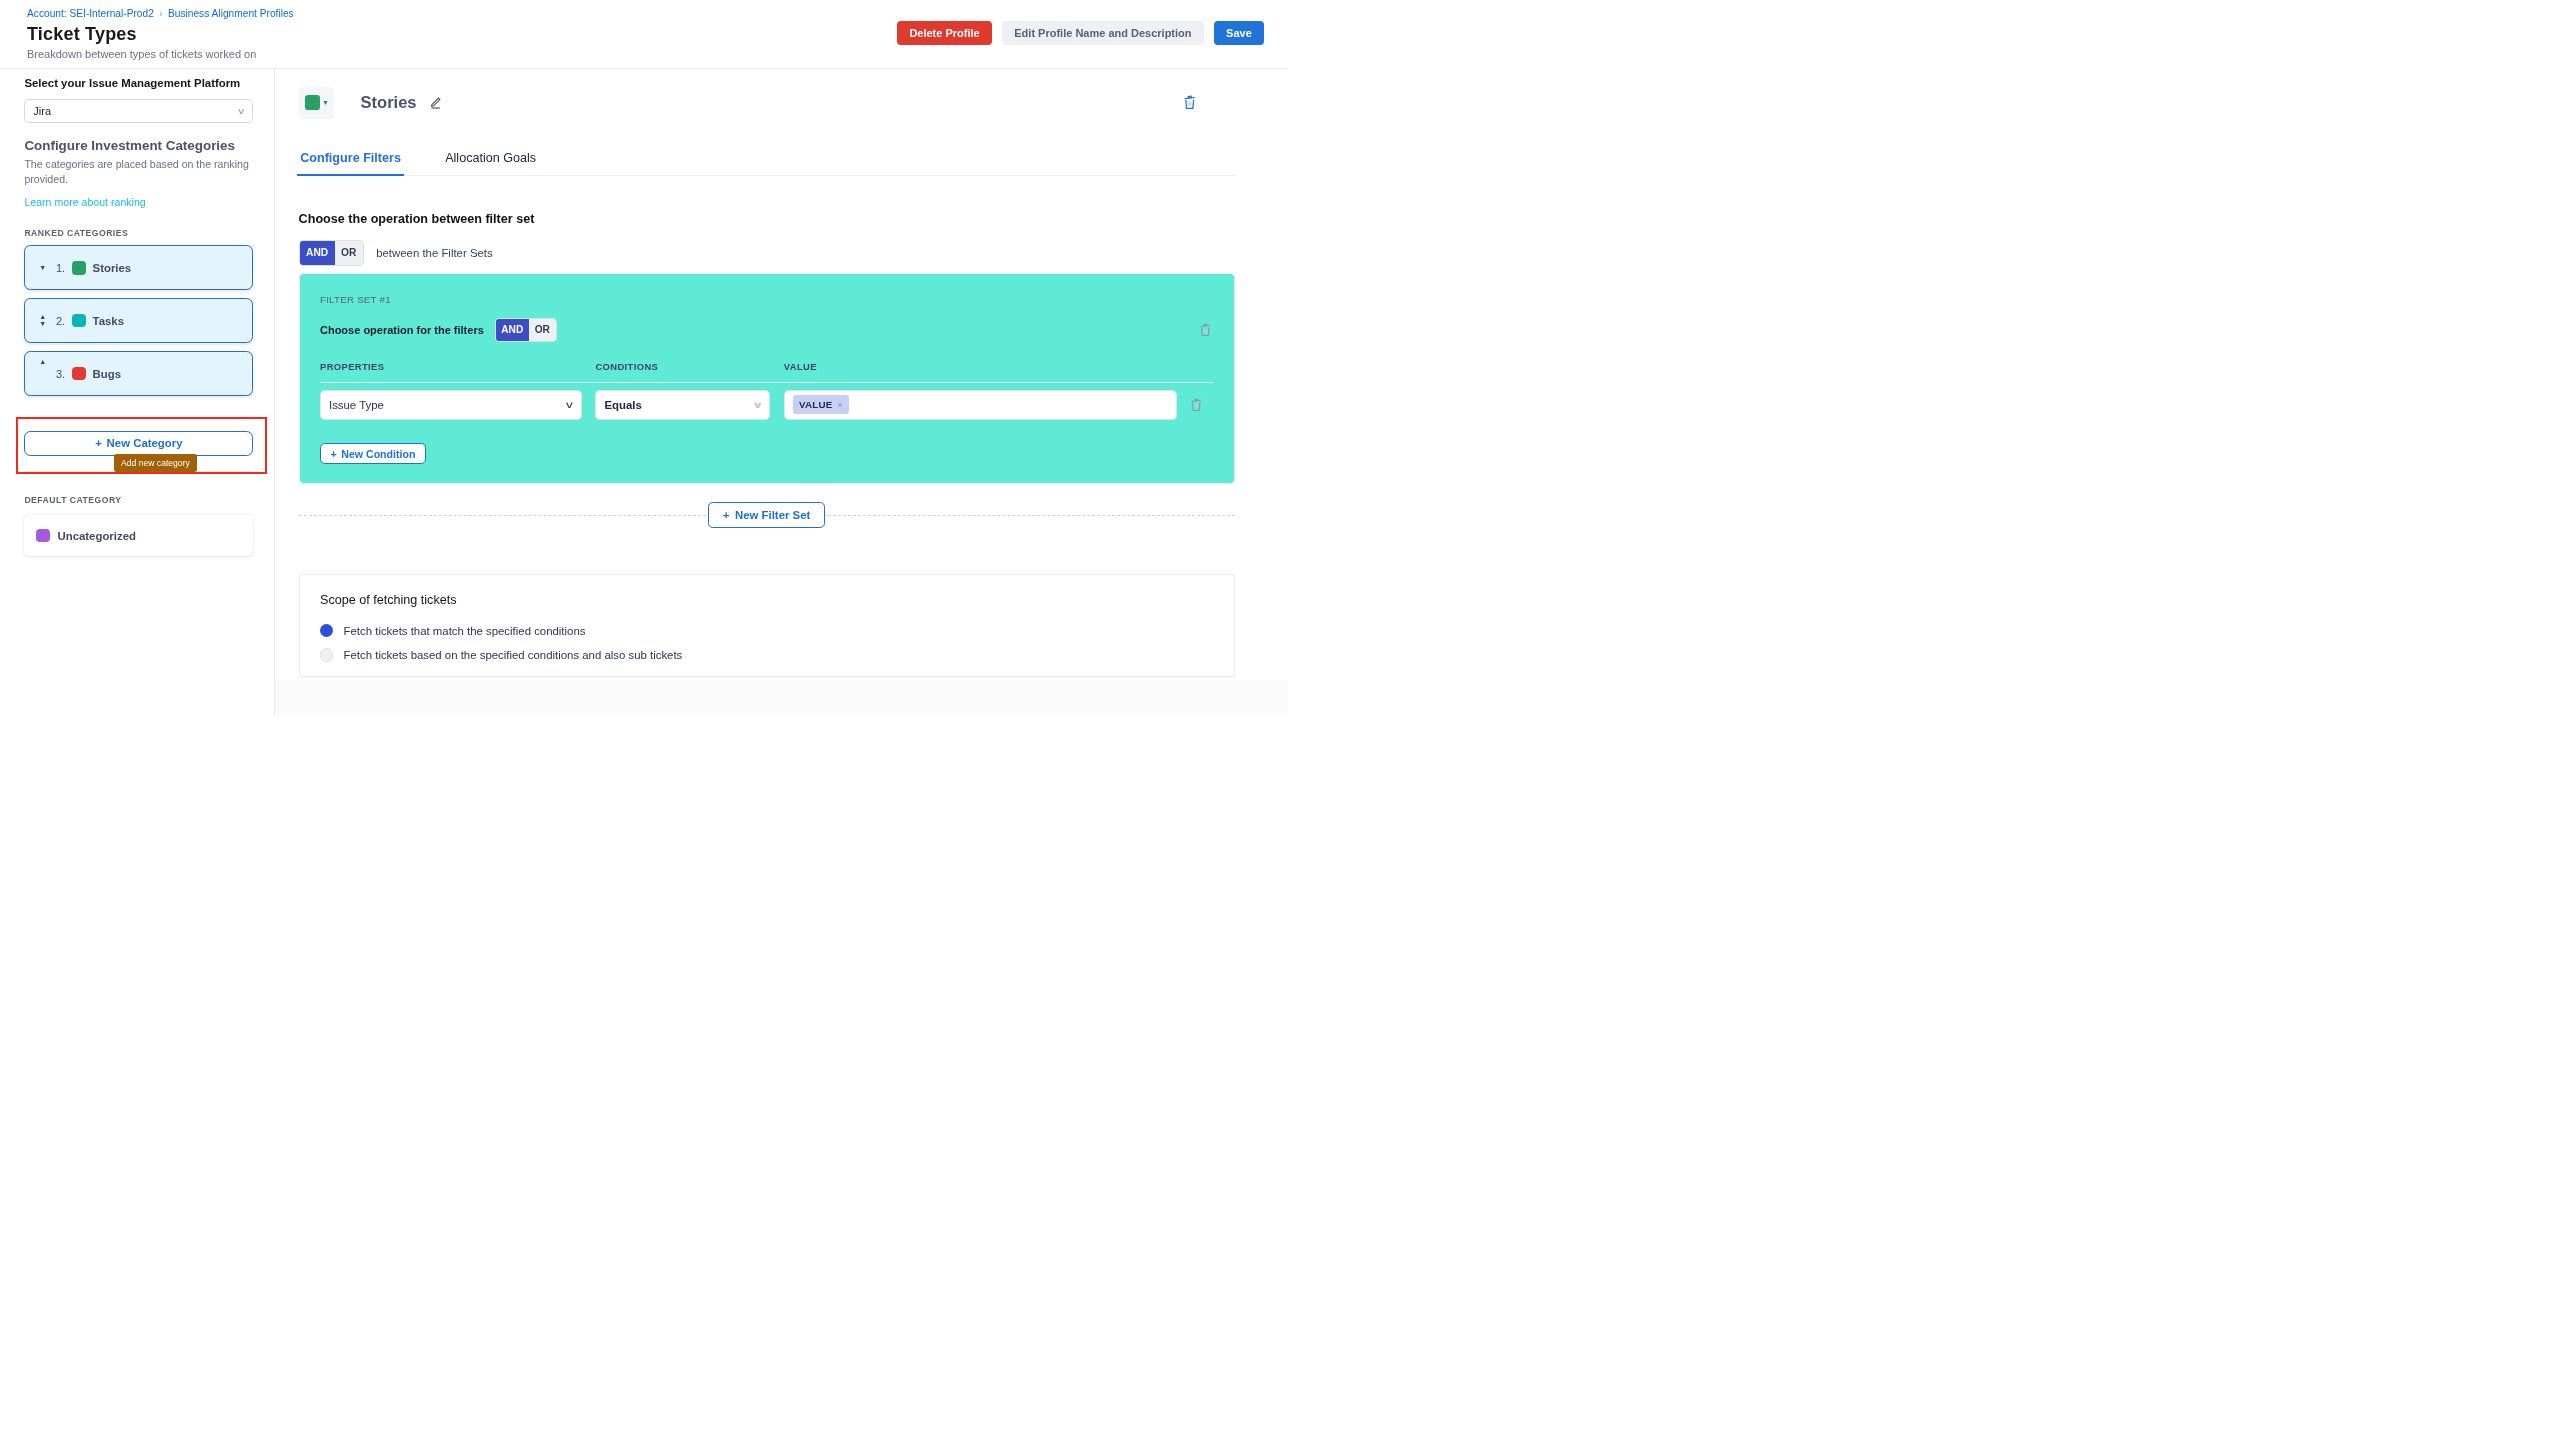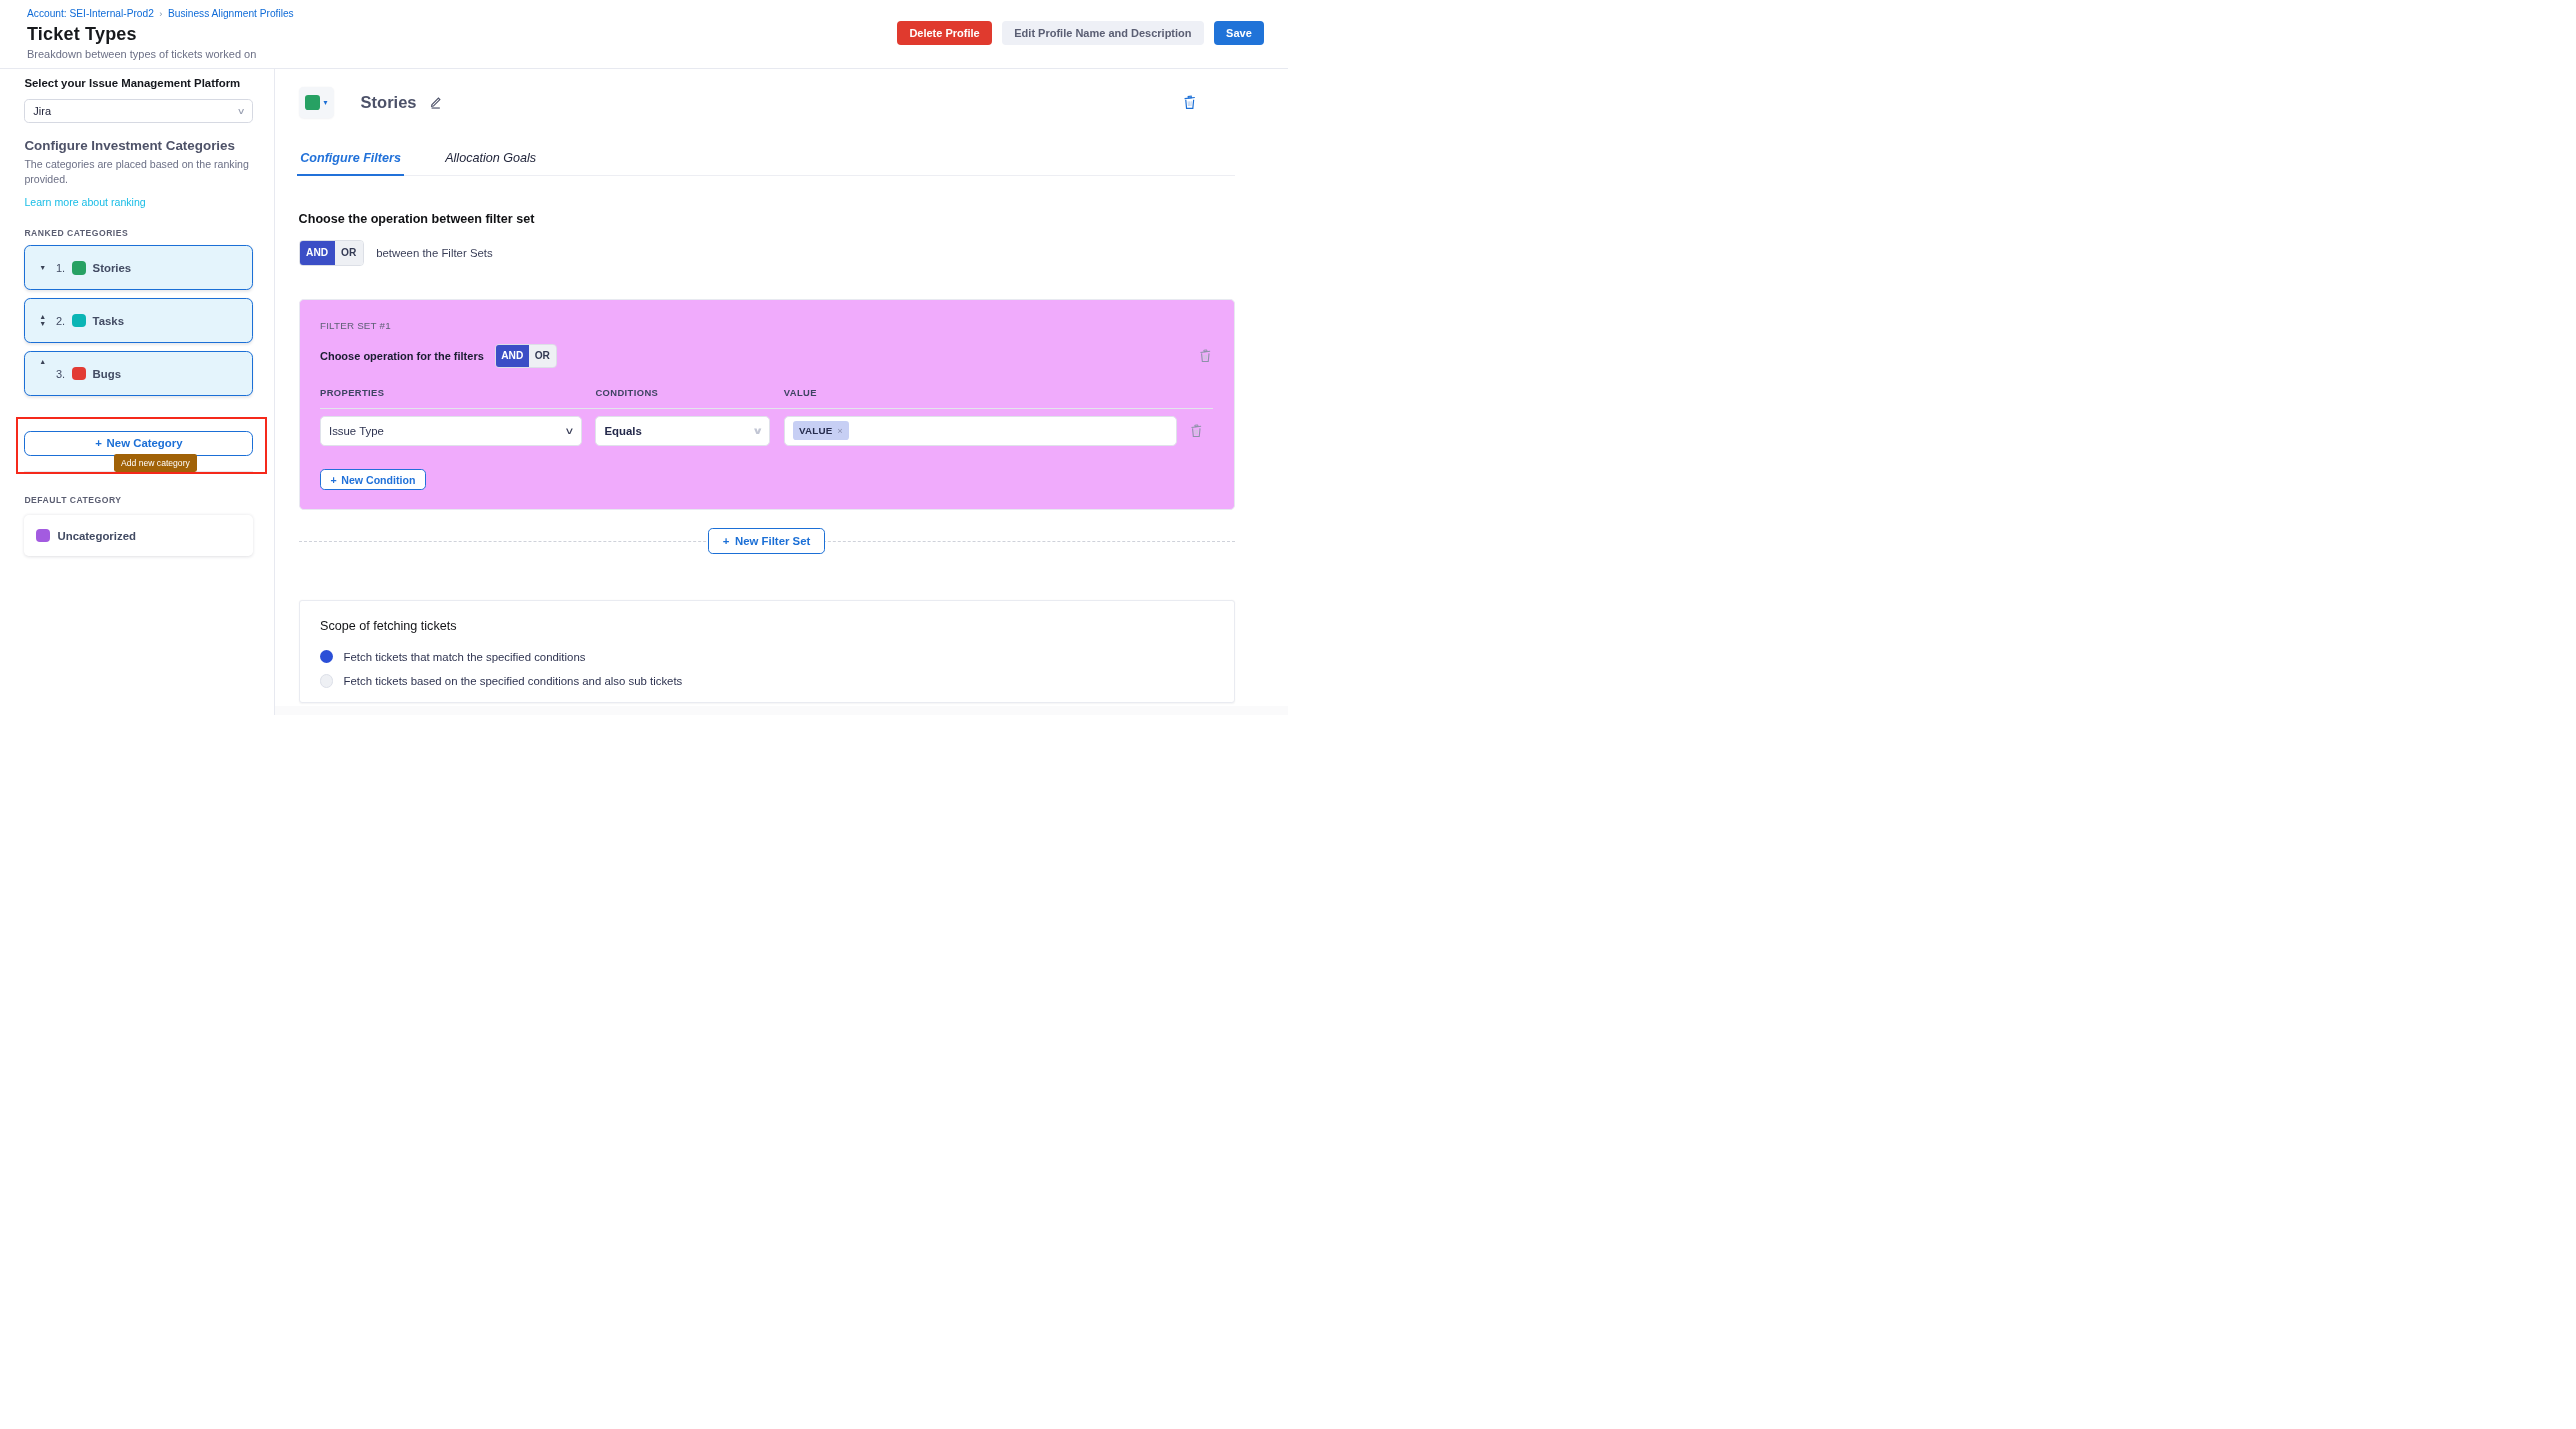--- a/index.html
+++ b/index.html
@@ -50,37 +50,37 @@
 
   
   .cat-topbar { margin-top:18px; display:flex; align-items:center; }
   .color-dd { width:35px; height:31px; background:#f4f6f9; border-radius:4.7px; display:flex; align-items:center; justify-content:center; gap:3.9px; cursor:pointer; box-shadow:0 0.8px 1.6px rgba(40,41,61,.06); }
   .color-dd .sq { width:15px; height:15px; border-radius:3.1px; }
   .color-dd .caret { color:#1b6fd6; font-size:7.9px; }
   .cat-title { margin-left:27px; font-size:16.5px; font-weight:bold; color:#4d5269; }
   .pencil { margin-left:11px; cursor:pointer; display:flex; align-items:flex-end; }
   .trash-top { margin-left:auto; margin-right:38px; cursor:pointer; }
 
-  .tabs { margin-top:23.6px; display:flex; gap:41px; border-bottom:0.8px solid #edeef3;font-style:italic; }
+  .tabs { margin-top:23.6px; display:flex; gap:41px; border-bottom:0.8px solid #edeef3; }
   .tab { font-size:12.6px; padding:9.4px 1.6px 10.2px; cursor:pointer; color:#22263c; position:relative; }
   .tab.active { color:#2171d9; font-weight:bold; }
   .tab.active::after { content:""; position:absolute; left:-1.6px; right:-1.6px; bottom:-0.8px; height:2.4px; background:#2171d9; }
 
   .op-h2 { margin-top:36px; font-size:12.6px; font-weight:bold; color:#101114; }
   .toggle-row { margin-top:14px; display:flex; align-items:center; gap:12.6px; }
   .andor { display:flex; border-radius:3.9px; overflow:hidden; border:0.8px solid #dcdfe6; cursor:pointer; }
   .andor .seg { font-size:10.2px; font-weight:bold; display:flex; align-items:center; justify-content:center; }
   .andor .on  { background:#3b4ec6; color:#fff; }
   .andor .off { background:#eef0f4; color:#343a54; }
   .andor-lg .seg { height:23.6px; } .andor-lg .on { width:35px; } .andor-lg .off { width:28px; }
   .andor-sm .seg { height:22px; } .andor-sm .on { width:33px; } .andor-sm .off { width:27px; }
   .toggle-caption { font-size:11.4px; color:#3a3f58; }
 
   
-  .filter-card { margin-top:33px; background:#f0abfc; border:0.8px solid #e7e9f0; border-radius:4.7px; padding:20.4px 20.4px 19px; }
+  .filter-card { margin-top:7px; background:#5eead4; border:0.8px solid #e7e9f0; border-radius:4.7px; padding:20.4px 20.4px 19px; }
   .fs-name { font-size:9.8px; color:#5d6075; letter-spacing:0.2px; }
   .fs-op-row { margin-top:12.6px; display:flex; align-items:center; gap:11px; }
   .fs-op-label { font-size:11px; font-weight:bold; color:#191c30; }
   .trash-gray { cursor:pointer; }
   .fs-op-row .trash-gray { margin-left:auto; margin-right:1.6px; }
   .cols-row { margin-top:19px; display:flex; gap:13.4px; }
   .col-h { font-size:9.4px; font-weight:bold; color:#3e4462; letter-spacing:0.4px; }
   .col-prop { width:262px; } .col-cond { width:175px; } .col-val { width:393px; }
   .fs-hr { margin-top:10.2px; height:0.8px; background:#e3e5ec; }
   .cond-row { margin-top:7px; display:flex; gap:13.4px; align-items:center; }

